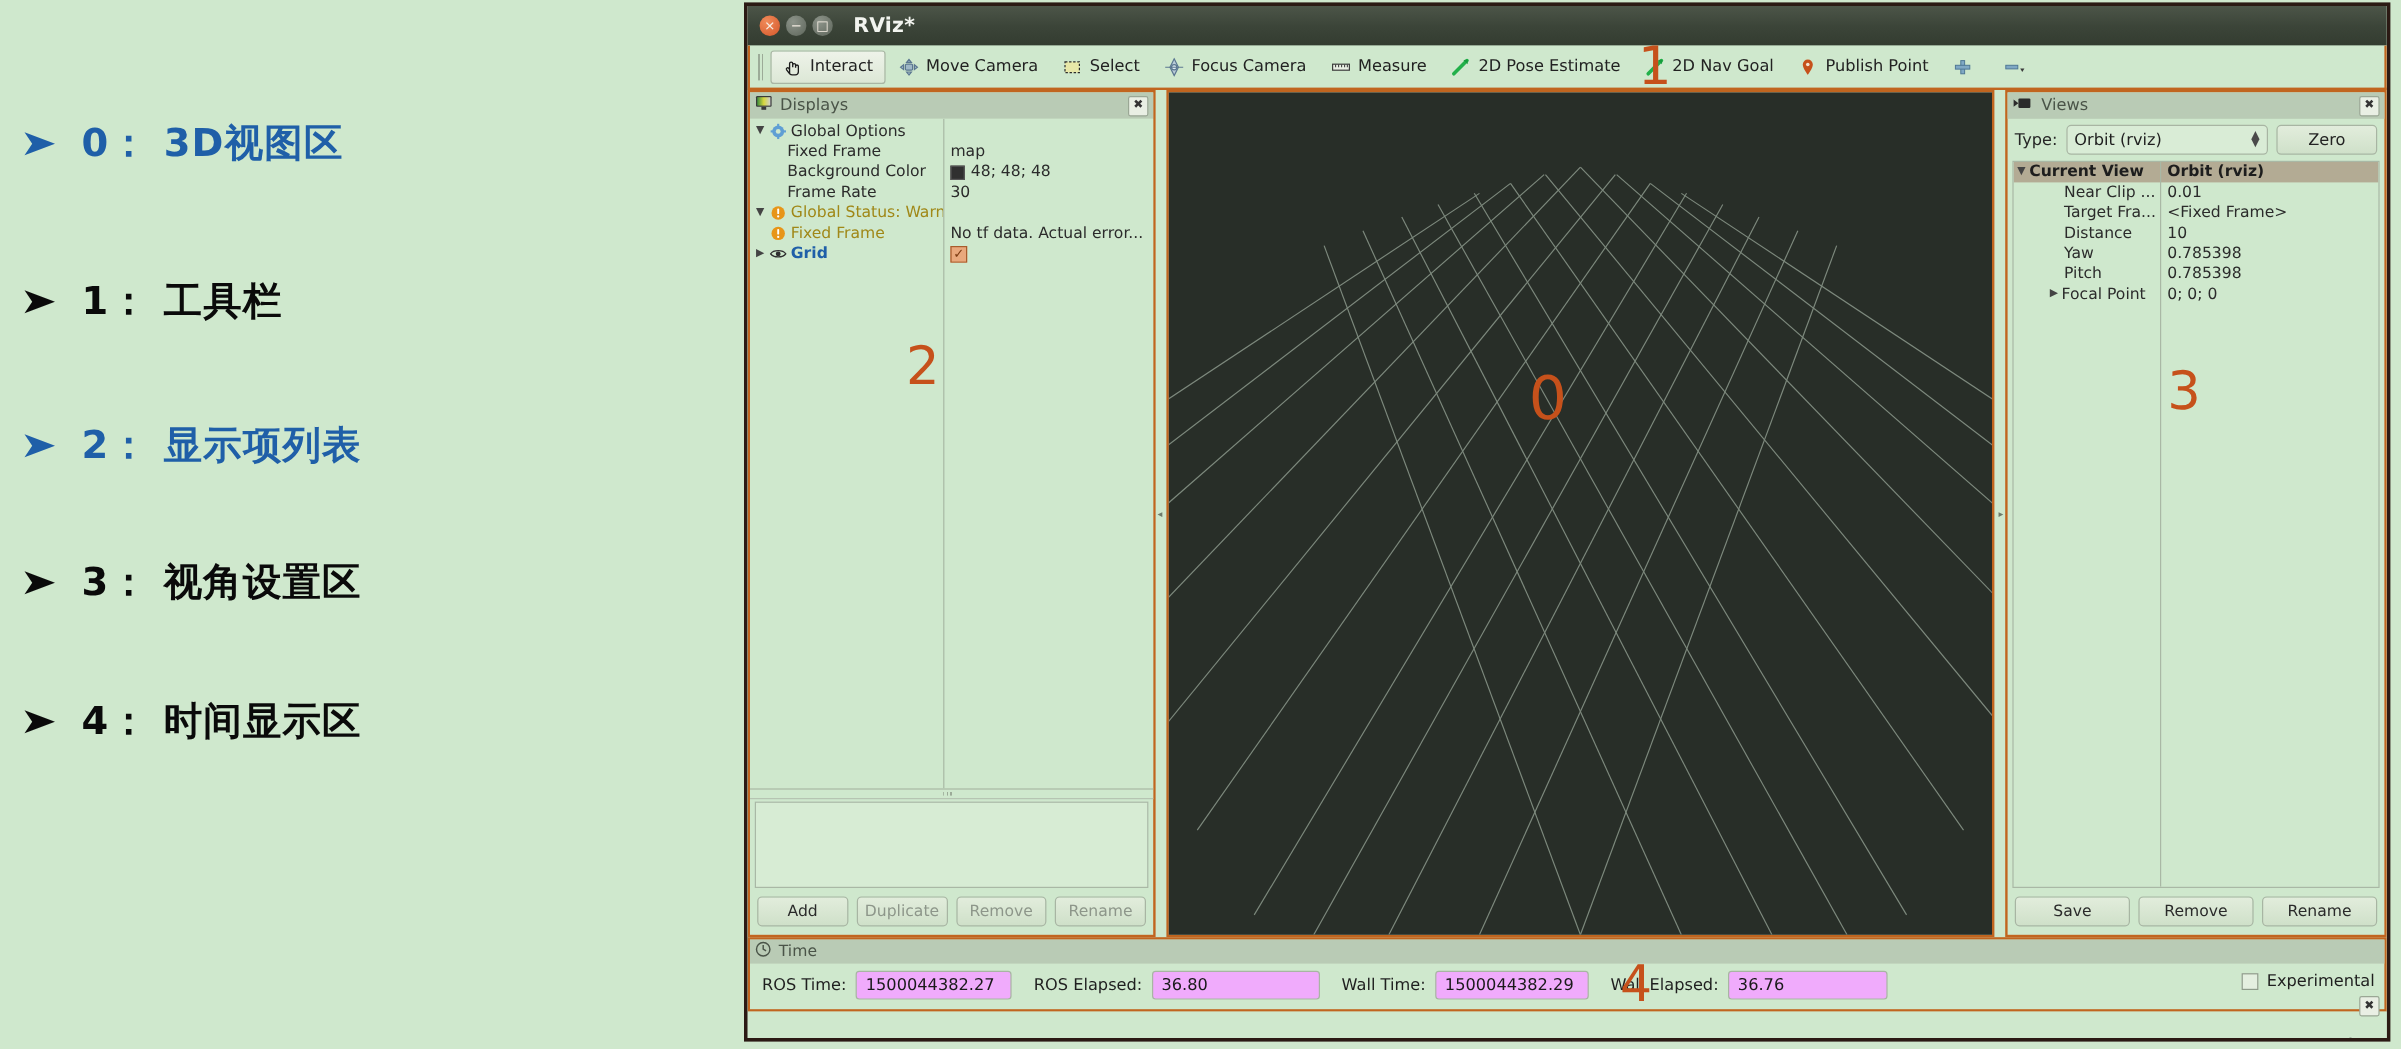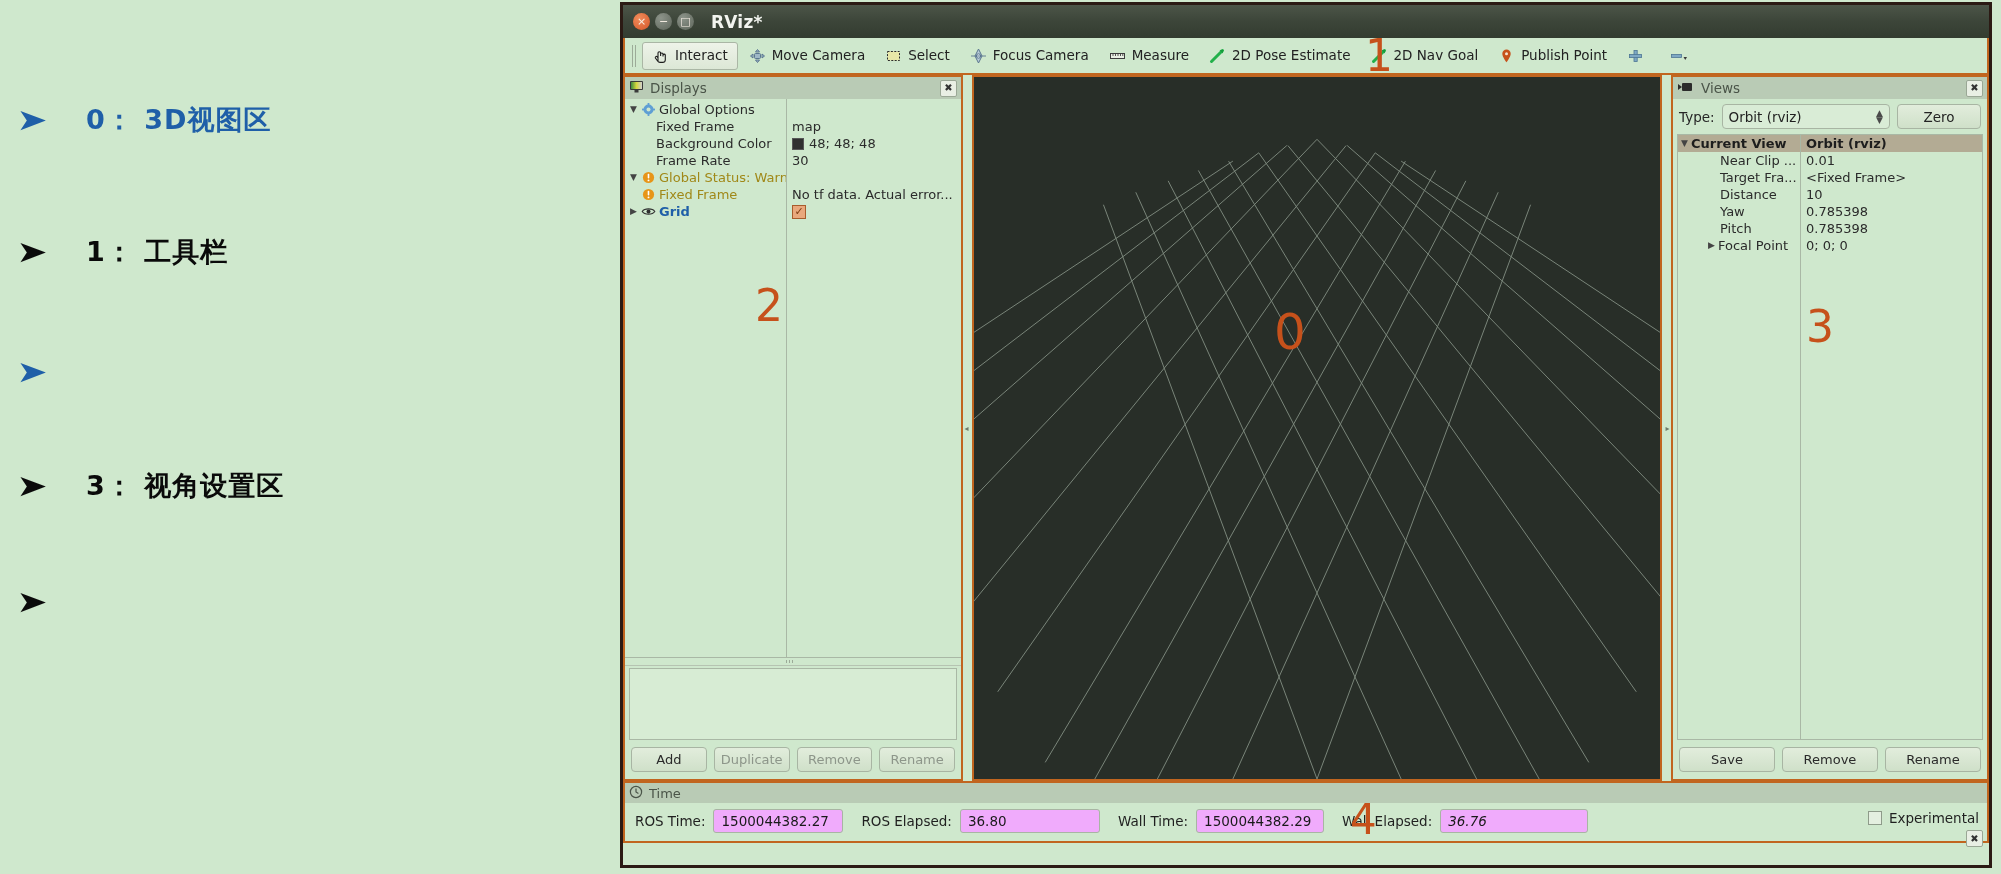--- a/index.html
+++ b/index.html
@@ -33,22 +33,21 @@
   .legend-arrow {
     width: 46px;
     margin-left: 22px;
     font-size: 30px;
     line-height: 1;
     font-weight: bold;
     font-family: "DejaVu Sans", sans-serif;
     transform: scaleX(1.25);
   }
   .legend-text {
-    margin-left: 18px;
-    font-size: 27px;
+    font-size: 32px;
     font-weight: bold;
     letter-spacing: 1px;
     font-family: "DejaVu Sans", "Liberation Sans", sans-serif;
     white-space: nowrap;
   }
   .lg-blue { color: #1f5fa8; }
   .lg-black { color: #0a0a0a; }
 
   
   #rviz-window {
@@ -444,21 +443,21 @@
     background: #f0abfc;
     font-size: 13.5px;
     color: #1a1a1a;
     display: flex; align-items: center;
     padding: 0 7px;
     box-sizing: border-box;
   }
   .tf-ros { width: 130px; }
   .tf-rose { width: 140px; }
   .tf-wall { width: 128px; }
-  .tf-walle { width: 148px; font-style: italic; }
+  .tf-walle { width: 133px; }
   .exp-wrap {
     position: absolute;
     right: 8px; top: 7px;
     display: flex; align-items: center; gap: 7px;
   }
   .exp-box {
     width: 14px; height: 14px;
     border: 1px solid #8e9b8a;
     background: #e4efe0;
     box-sizing: border-box;
@@ -516,27 +515,29 @@
   <div class="legend-row" style="top:90px">
     <span class="legend-arrow lg-blue">➤</span>
     <span class="legend-text lg-blue">0： 3D视图区</span>
   </div>
   <div class="legend-row" style="top:222px">
     <span class="legend-arrow lg-black">➤</span>
     <span class="legend-text lg-black">1： 工具栏</span>
   </div>
   <div class="legend-row" style="top:342px">
     <span class="legend-arrow lg-blue">➤</span>
+    <span class="legend-text lg-blue">2： 显示项列表</span>
   </div>
   <div class="legend-row" style="top:456px">
     <span class="legend-arrow lg-black">➤</span>
     <span class="legend-text lg-black">3： 视角设置区</span>
   </div>
   <div class="legend-row" style="top:572px">
     <span class="legend-arrow lg-black">➤</span>
+    <span class="legend-text lg-black">4： 时间显示区</span>
   </div>
 </div>
 
 <div id="rviz-window">
 
   <div id="titlebar">
     <span class="wbtn wbtn-close">×</span>
     <span class="wbtn wbtn-min">−</span>
     <span class="wbtn wbtn-max">□</span>
     <span id="window-title">RViz*</span>

